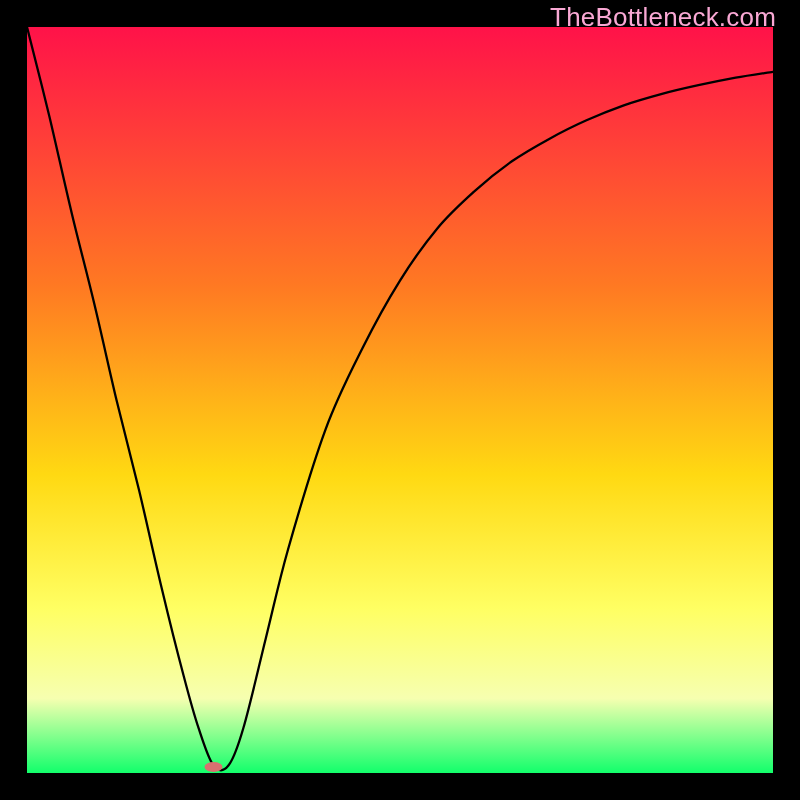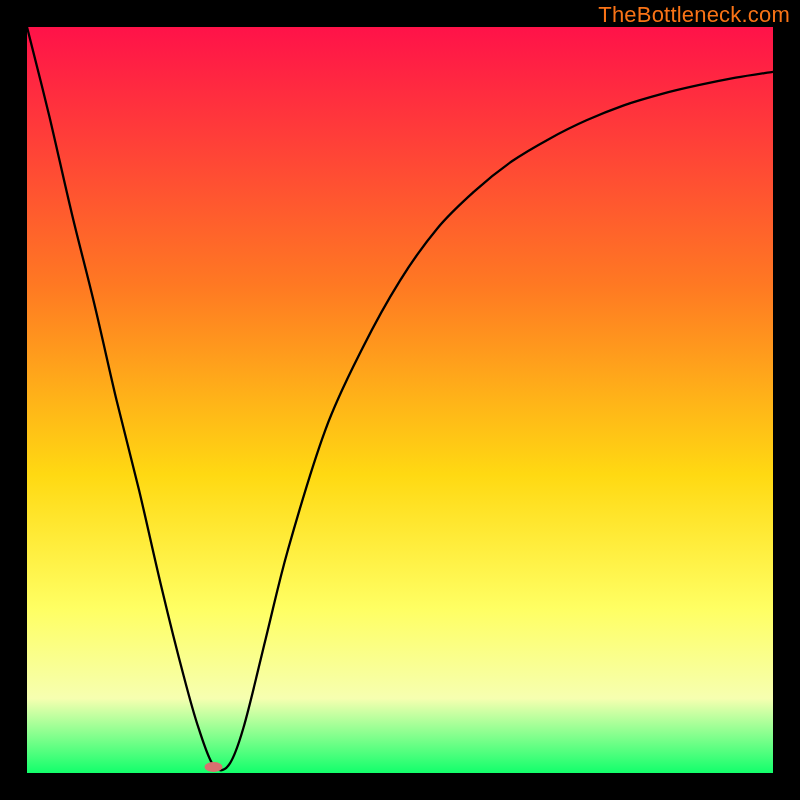--- a/index.html
+++ b/index.html
@@ -22,23 +22,23 @@
     
     left: 27px;
     top: 27px;
     width: 746px;
     height: 746px;
     overflow: hidden;
   }
   .watermark {
     position: absolute;
     top: 2px;
-    right: 10px;
-    color: #f97316;
-    font-size: 22px;
+    right: 24px;
+    color: #f9a8d4;
+    font-size: 26px;
     font-weight: 500;
     letter-spacing: 0.2px;
     z-index: 20;
   }
   svg.curve {
     position: absolute;
     left: 0;
     top: 0;
     z-index: 10;
   }

